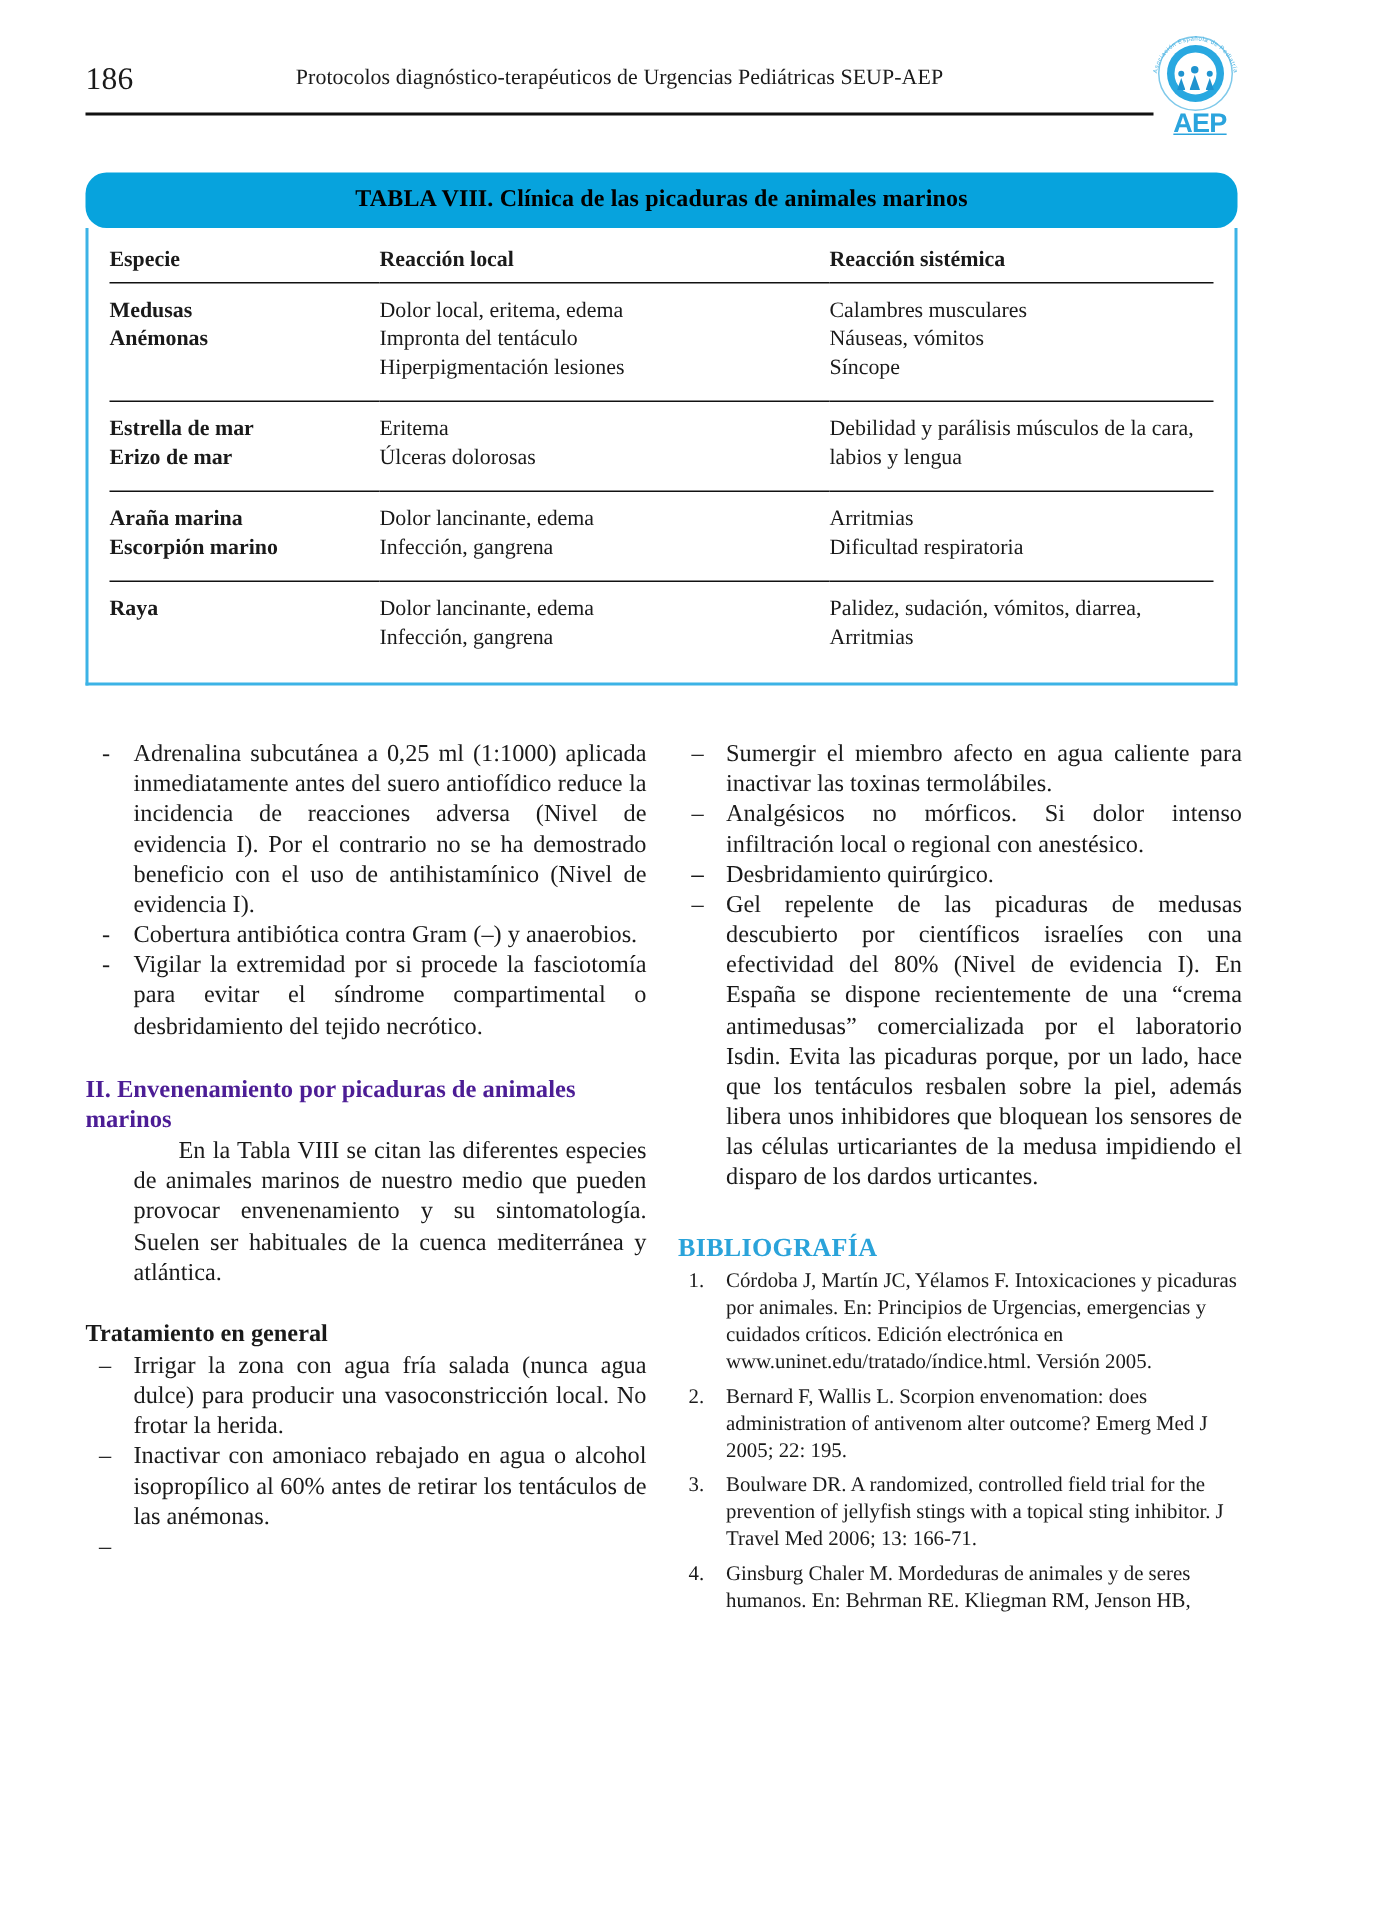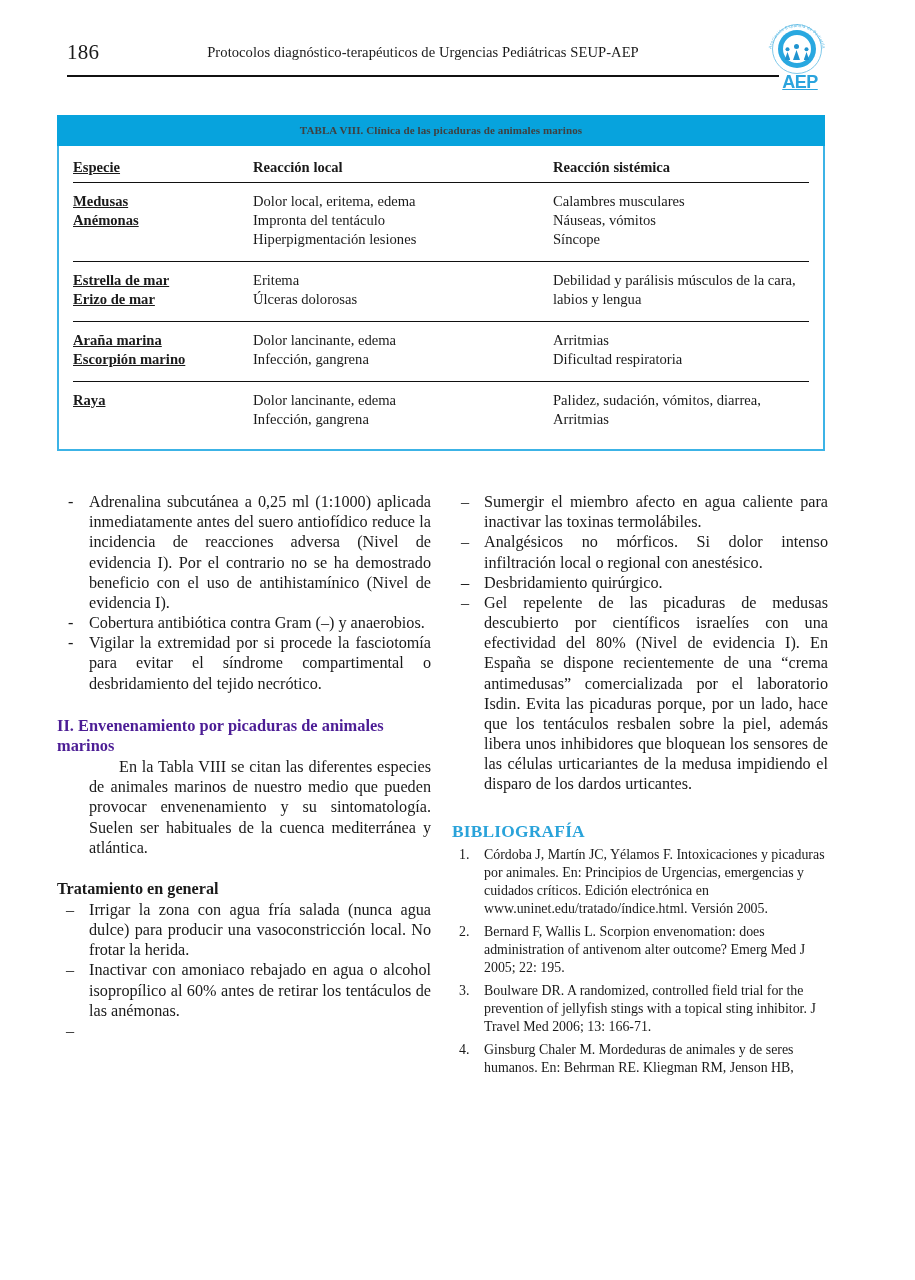--- a/index.html
+++ b/index.html
@@ -12,21 +12,21 @@
     height: 1280px;
     position: relative;
     font-family: "Liberation Serif", serif;
     color: #1a1a1a;
     overflow: hidden;
   }
 
   
   #page-header {
     position: absolute;
-    left: 67px;
+    left: 57px;
     top: 38px;
     width: 712px;
     height: 46px;
   }
   #page-number {
     position: absolute;
     left: 0;
     top: 2px;
     font-size: 21px;
     letter-spacing: .2px;
@@ -132,26 +132,27 @@
 
   
   #table-block {
     position: absolute;
     left: 57px;
     top: 115px;
     width: 768px;
   }
   #table-caption {
     background: #07a3dd;
-    color: #404040;
+    color: #000000;
     text-align: center;
     font-weight: bold;
-    font-size: 11px;
+    font-size: 16px;
     padding: 9px 0 10px 0;
     letter-spacing: .1px;
+    border-radius: 14px;
   }
   #table-body-box {
     border: 2.2px solid #3cb3e6;
     border-top: none;
     background: #ffffff;
     padding: 9px 14px 14px 14px;
     box-sizing: border-box;
   }
   table.clinic {
     width: 100%;
@@ -165,21 +166,21 @@
     border-bottom: 1.4px solid #111;
     vertical-align: bottom;
   }
   table.clinic td {
     vertical-align: top;
     padding: 9px 0 12px 0;
     border-bottom: 1.4px solid #111;
     line-height: 1.30;
   }
   table.clinic tr:last-child td { border-bottom: none; padding-bottom: 6px; }
-  table.clinic .c-especie { width: 172px; font-weight: bold; padding-right: 8px; text-decoration: underline; }
+  table.clinic .c-especie { width: 172px; font-weight: bold; padding-right: 8px; }
   table.clinic .c-local   { width: 290px; padding-right: 10px; }
   table.clinic .c-sist    { width: auto; }
   table.clinic .cell-line { display: block; white-space: nowrap; }
   table.clinic .c-sist .cell-line { white-space: normal; }
 
   
   #col-left {
     position: absolute;
     left: 57px;
     top: 492px;

